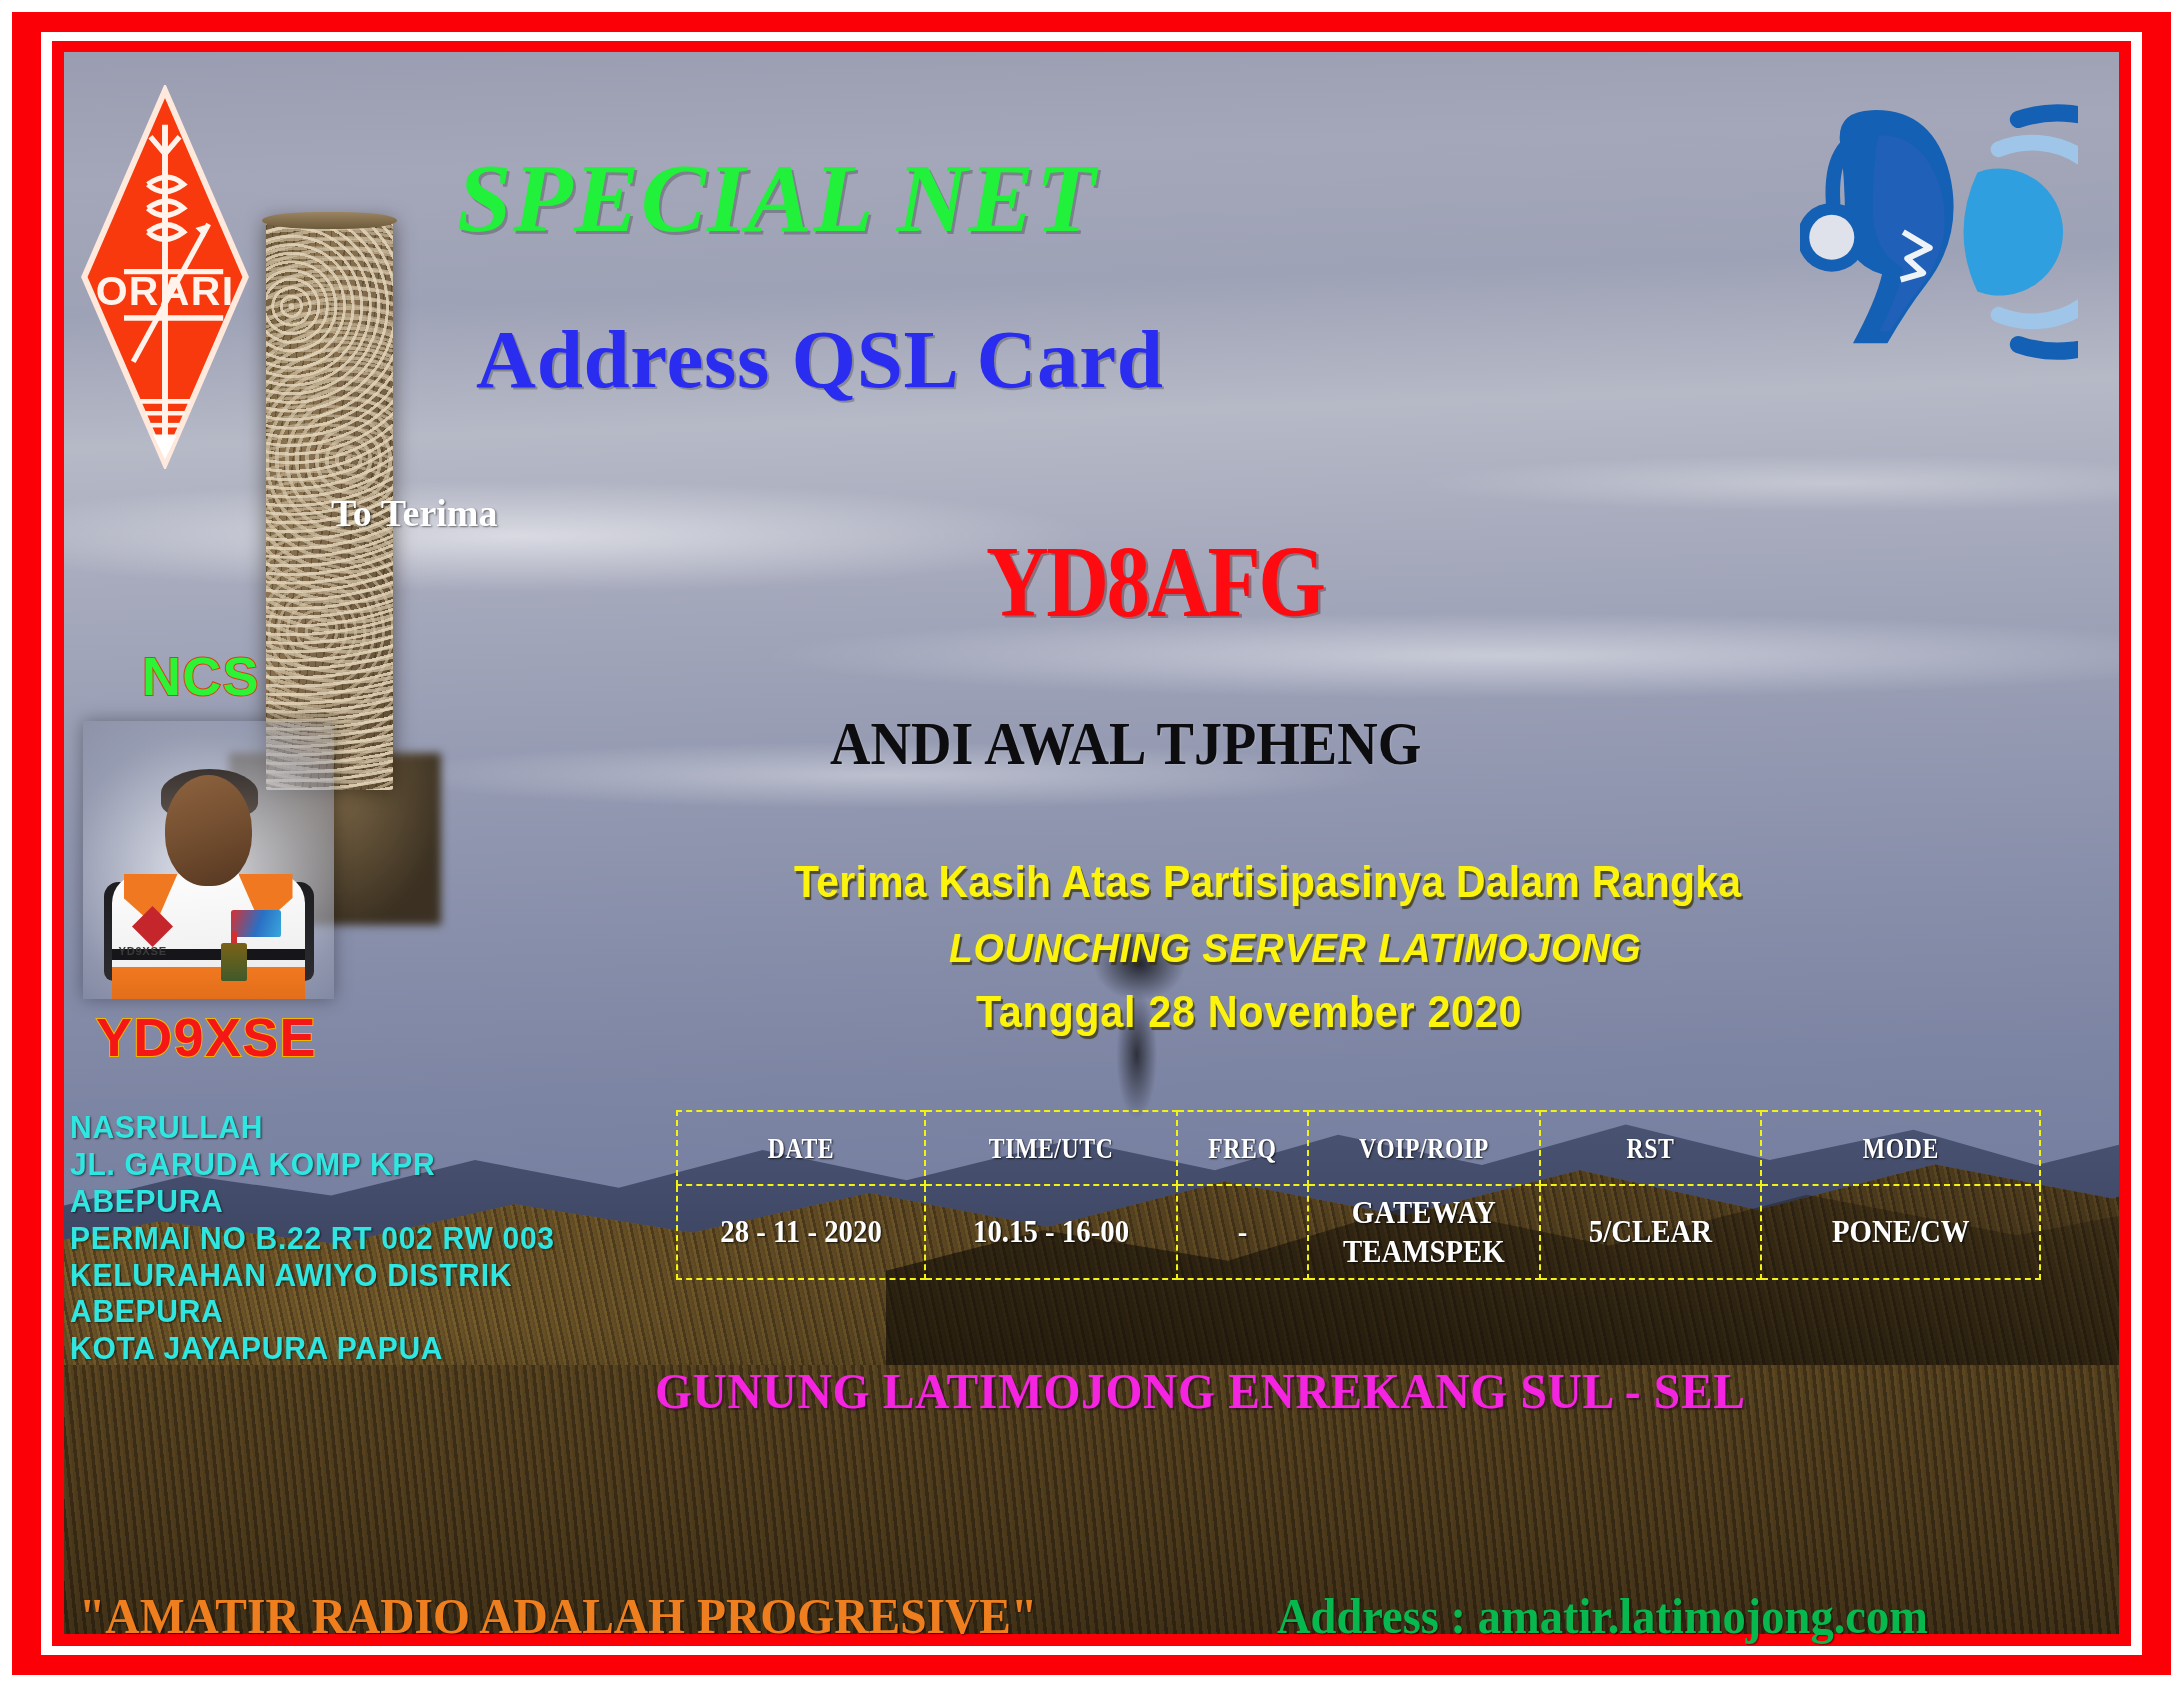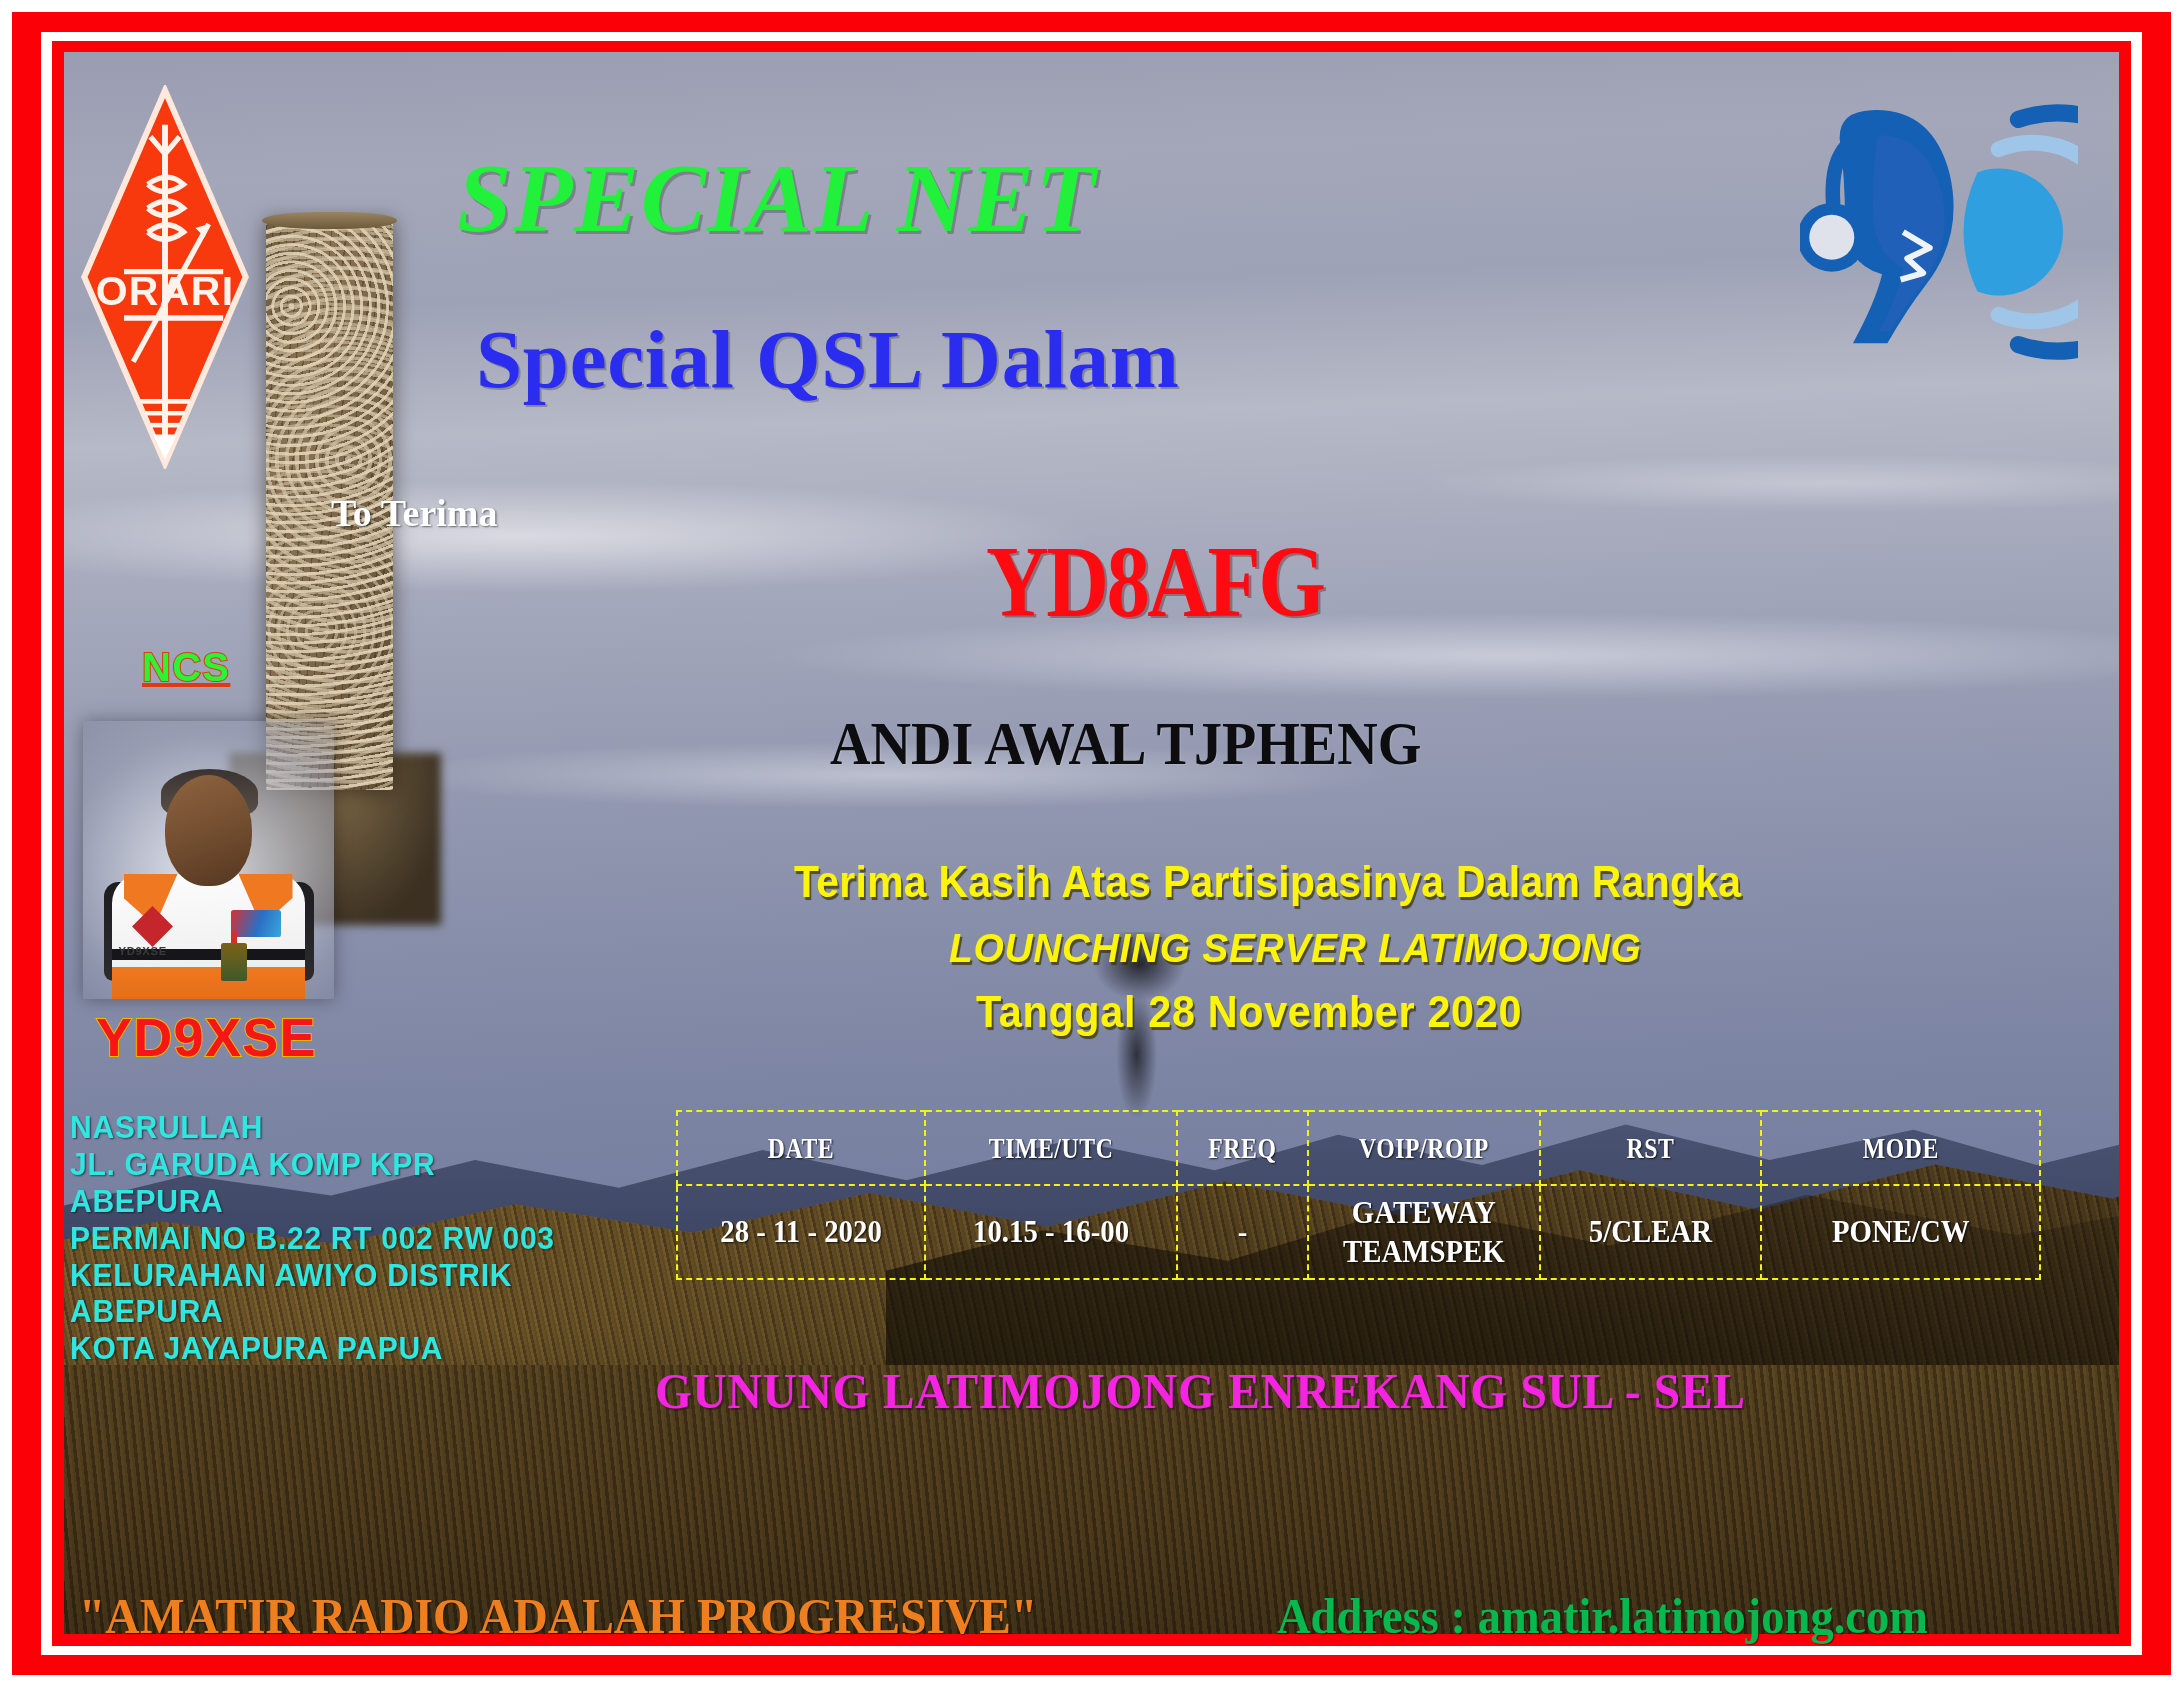--- a/index.html
+++ b/index.html
@@ -179,25 +179,24 @@
     left:976px;top:987px;
     font-family:"Liberation Sans", sans-serif;
     font-weight:bold;font-size:44px;letter-spacing:0.7px;
     color:#fdf40d;
     transform:scaleX(.94);transform-origin:left top;
     text-shadow:2px 2.6px 0.7px rgba(55,48,10,.72);
   }
   .t-ncs{
     left:142px;top:645px;
     font-family:"Liberation Sans", sans-serif;
-    font-weight:bold;font-size:40px;letter-spacing:1.3px;
+    font-weight:bold;font-size:54px;letter-spacing:1.3px;
     color:#2bf335;
     -webkit-text-stroke:2px #e03a10;
     paint-order:stroke fill;
-    text-decoration:underline;
   }
   .t-ncscall{
     left:96px;top:1006px;
     font-family:"Liberation Sans", sans-serif;
     font-weight:bold;font-size:54px;letter-spacing:1.3px;
     color:#f51616;
     -webkit-text-stroke:2px #f2b800;
     paint-order:stroke fill;
   }
   .t-mountain{
@@ -395,21 +394,21 @@
     <div class="op-badge"></div>
     <div class="op-emblem"></div>
     <div class="op-lanyard"></div>
     <div class="op-idcard"></div>
     <div class="op-hair"></div>
     <div class="op-head"></div>
     <div class="op-callsign">YD9XSE</div>
   </div>
 
   <div class="abs t-specialnet">SPECIAL NET</div>
-  <div class="abs t-qsl">Special QSL Dalam</div>
+  <div class="abs t-qsl">Address QSL Card</div>
   <div class="abs t-tostation">To Terima</div>
   <div class="abs t-callsign">YD8AFG</div>
   <div class="abs t-name">ANDI AWAL TJPHENG</div>
   <div class="abs t-thanks">Terima Kasih Atas Partisipasinya Dalam Rangka</div>
   <div class="abs t-launch">LOUNCHING SERVER LATIMOJONG</div>
   <div class="abs t-tanggal">Tanggal  28  November  2020</div>
 
   <div class="abs t-ncs">NCS</div>
   <div class="abs t-ncscall">YD9XSE</div>
 

